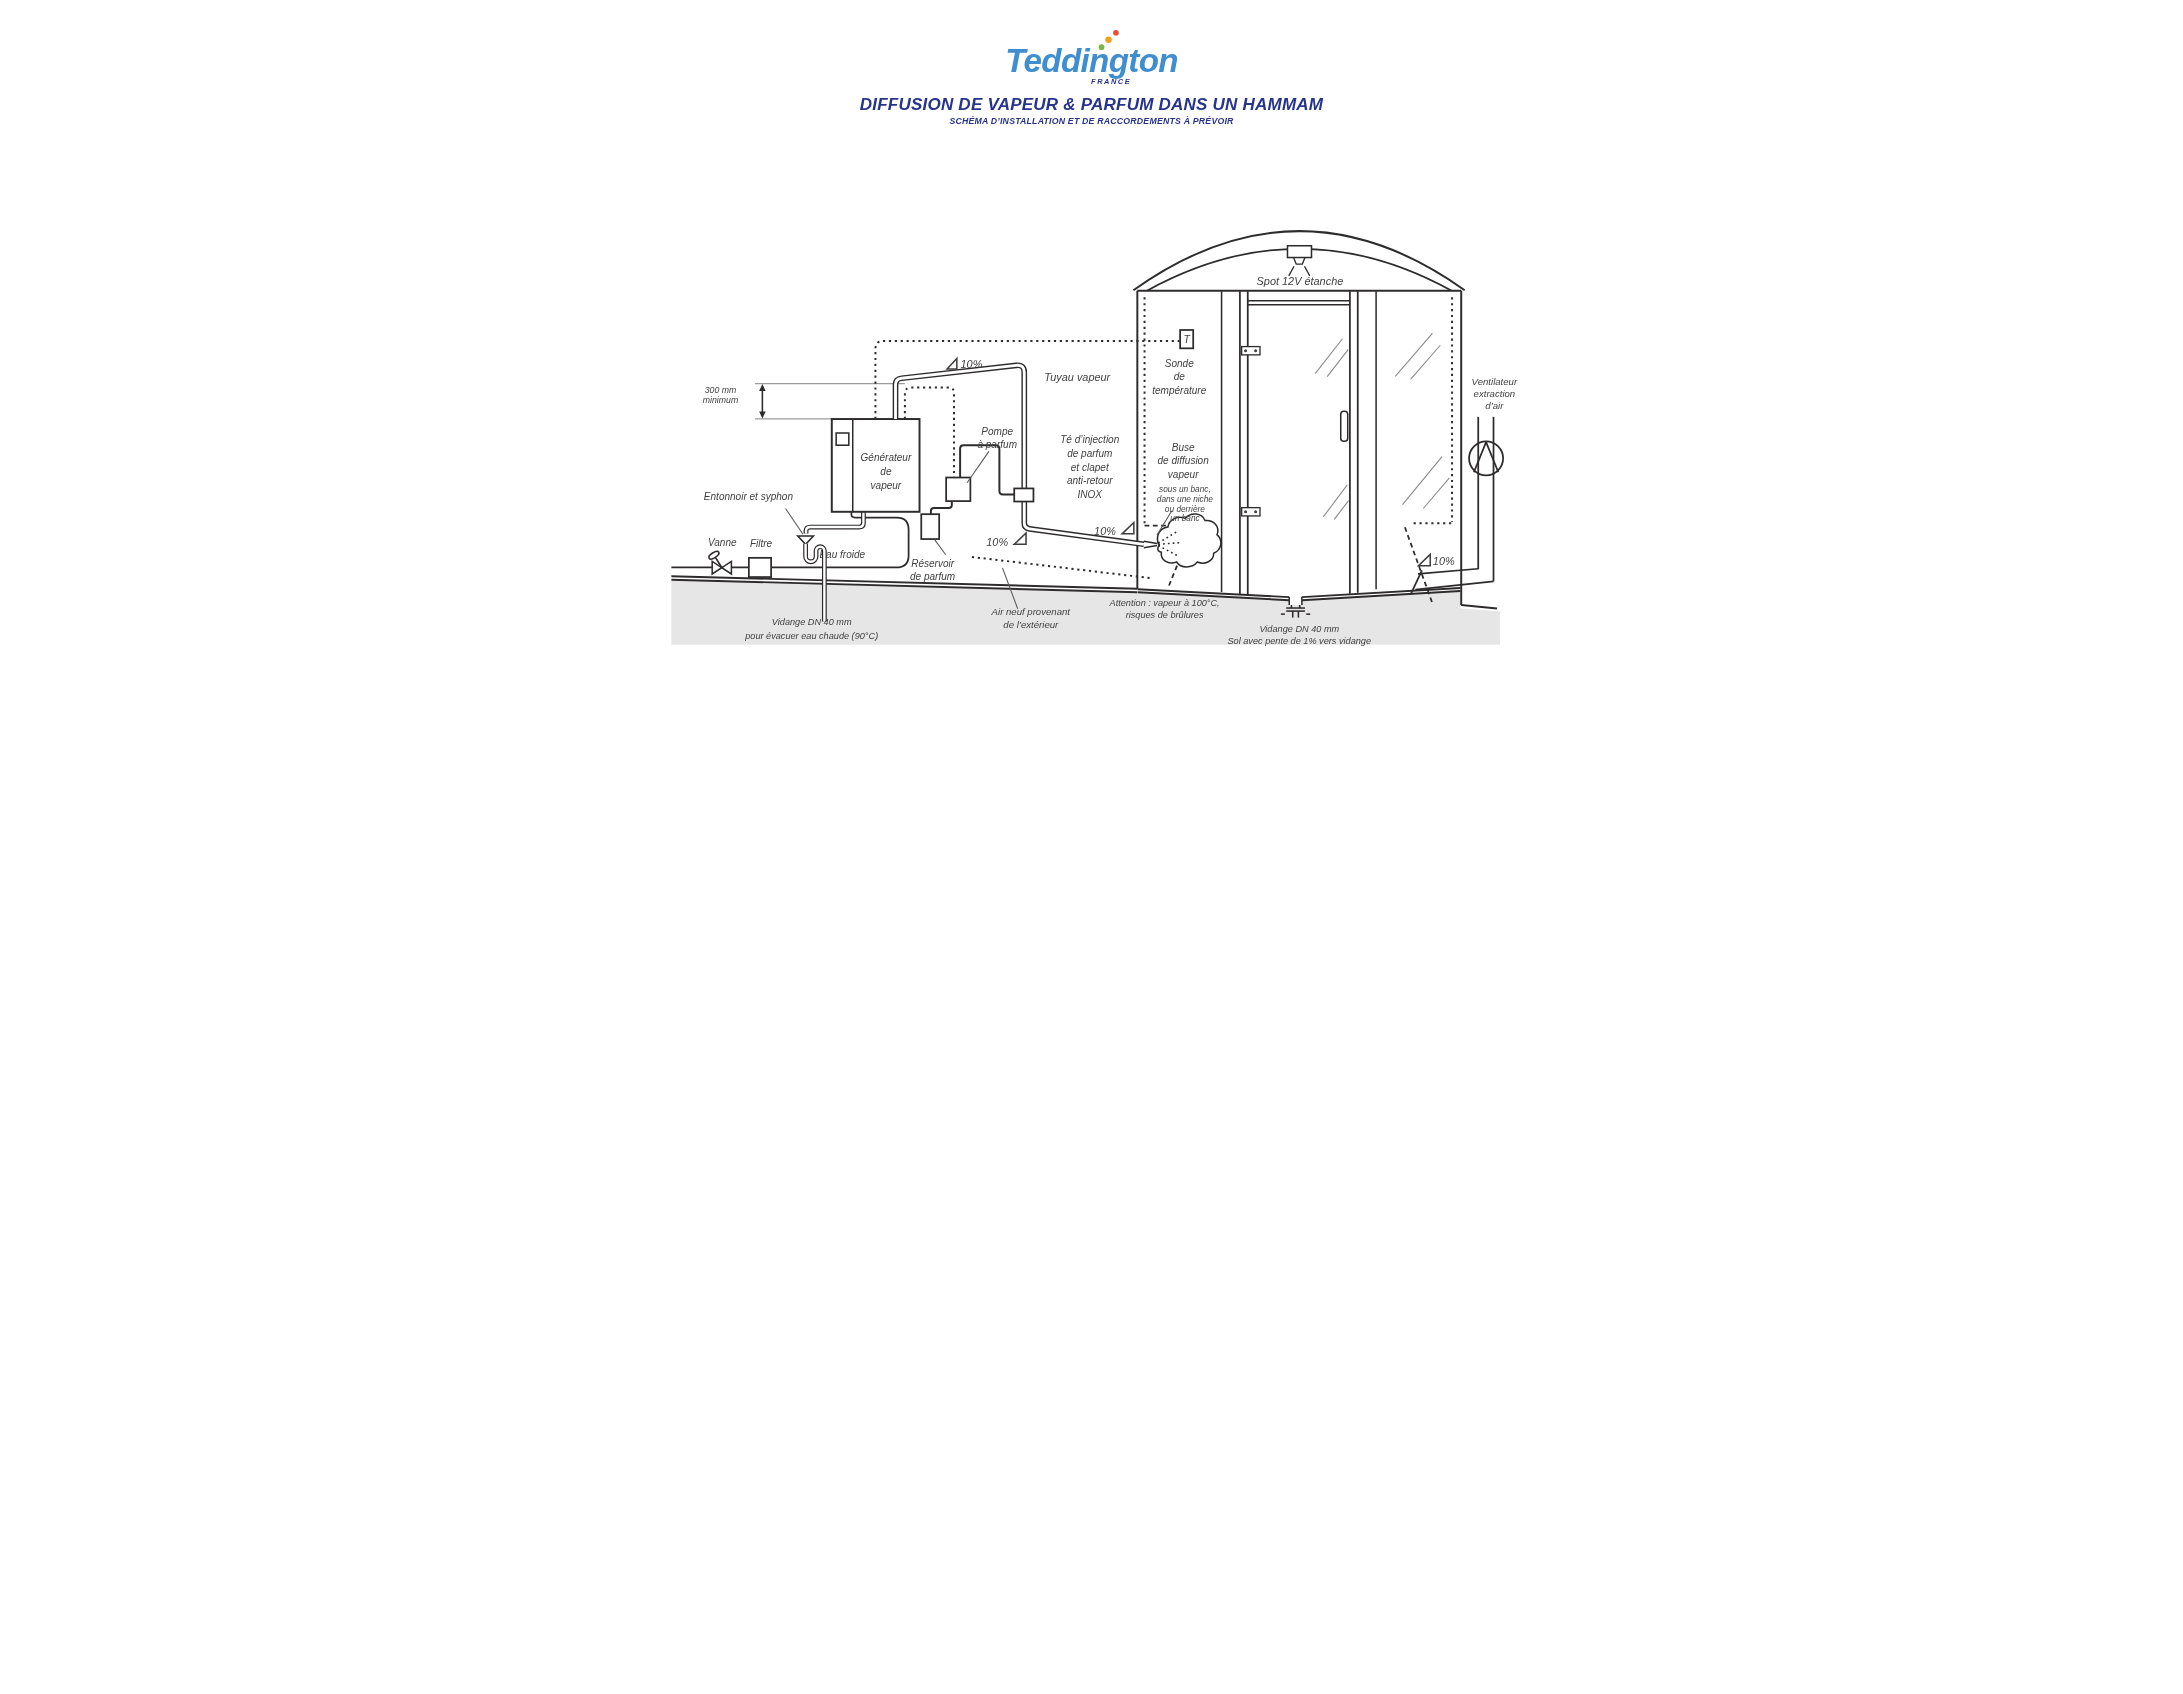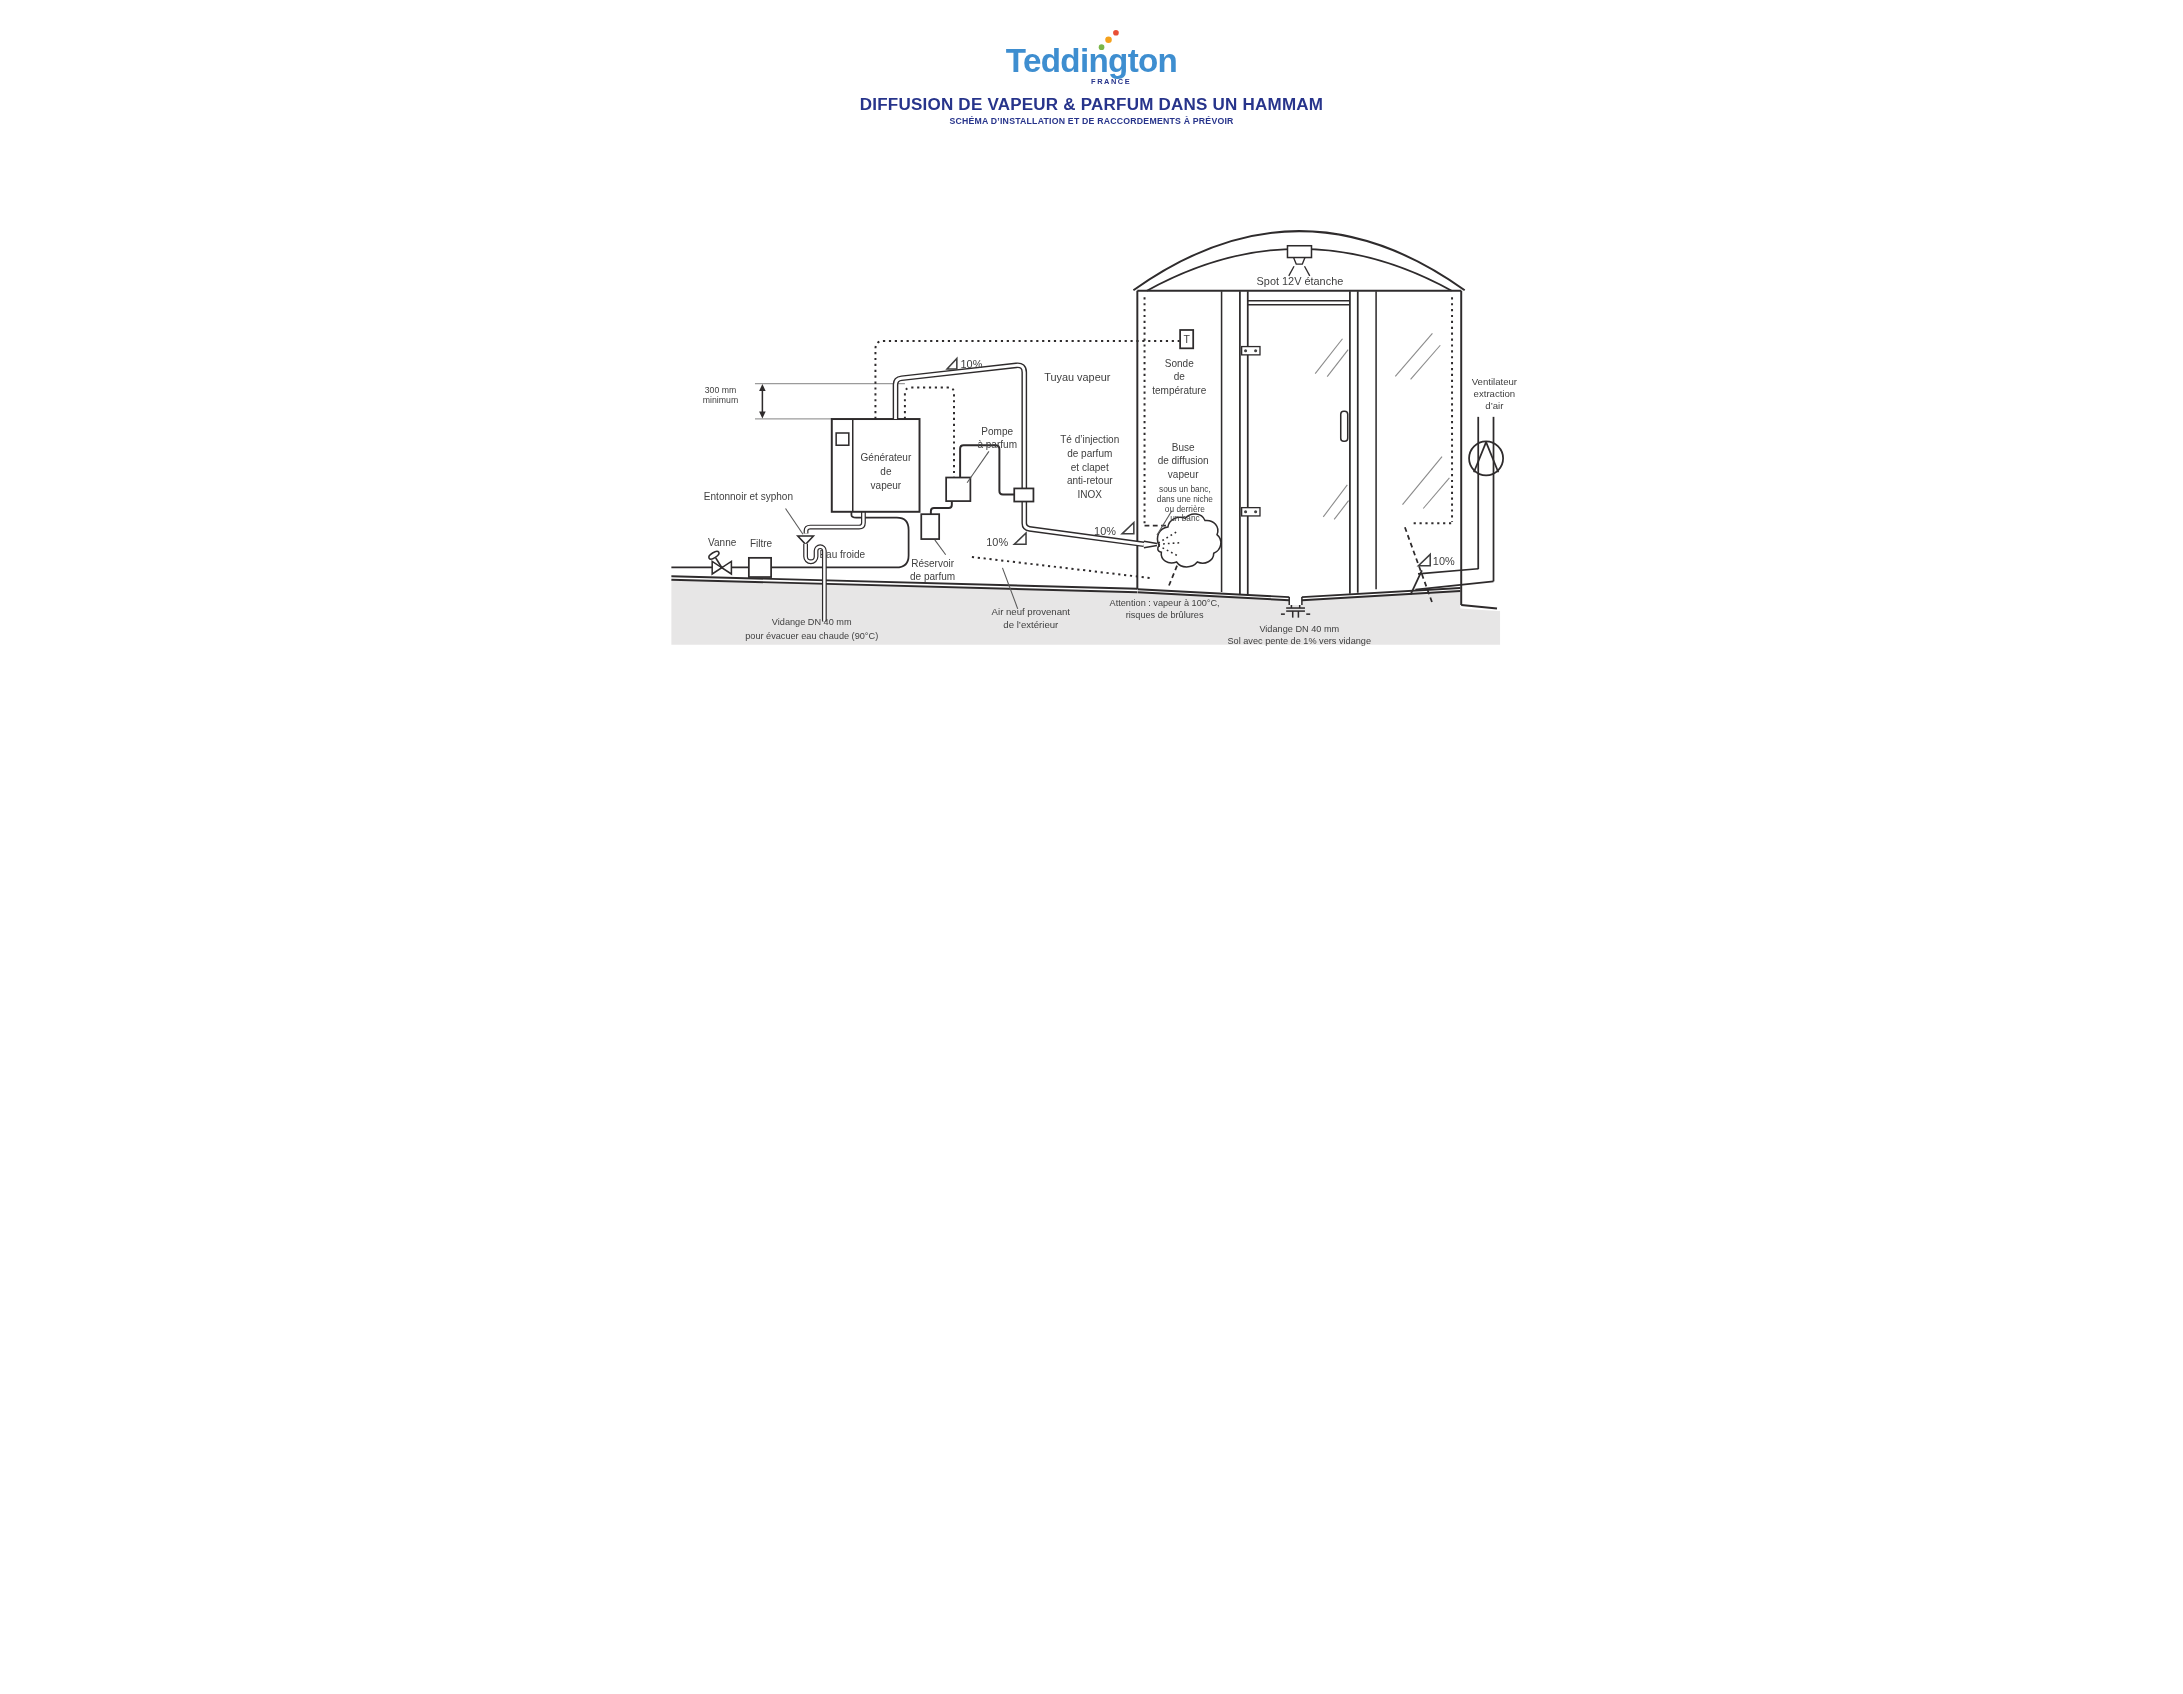--- a/index.html
+++ b/index.html
@@ -1,16 +1,16 @@
 <!DOCTYPE html>
 <html style="font-size:8.7px"><head>
 <meta charset="utf-8">
 <style>
   html,body{margin:0;padding:0;background:#ffffff;}
-  .page{width:100%;max-width:873px;margin:0 auto;background:#fff;}
+  .page{width:100%;max-width:873px;margin:0 auto;background:#fff;font-style:italic;}
   svg{display:block;width:100%;height:auto;}
   text{font-family:"Liberation Sans", sans-serif;fill:#3f3f3f;}
   .lbl{font-size:46px;}
   .lbl-sm{font-size:38px;}
   .lbl-42{font-size:42px;}
   .lbl-44{font-size:44px;}
   .lbl-50{font-size:50px;}
   .dim{font-size:40px;}
   .title{font-size:78px;font-weight:bold;fill:#27348b;letter-spacing:1px;}
   .subtitle{font-size:40px;font-weight:bold;fill:#27348b;letter-spacing:1px;}

